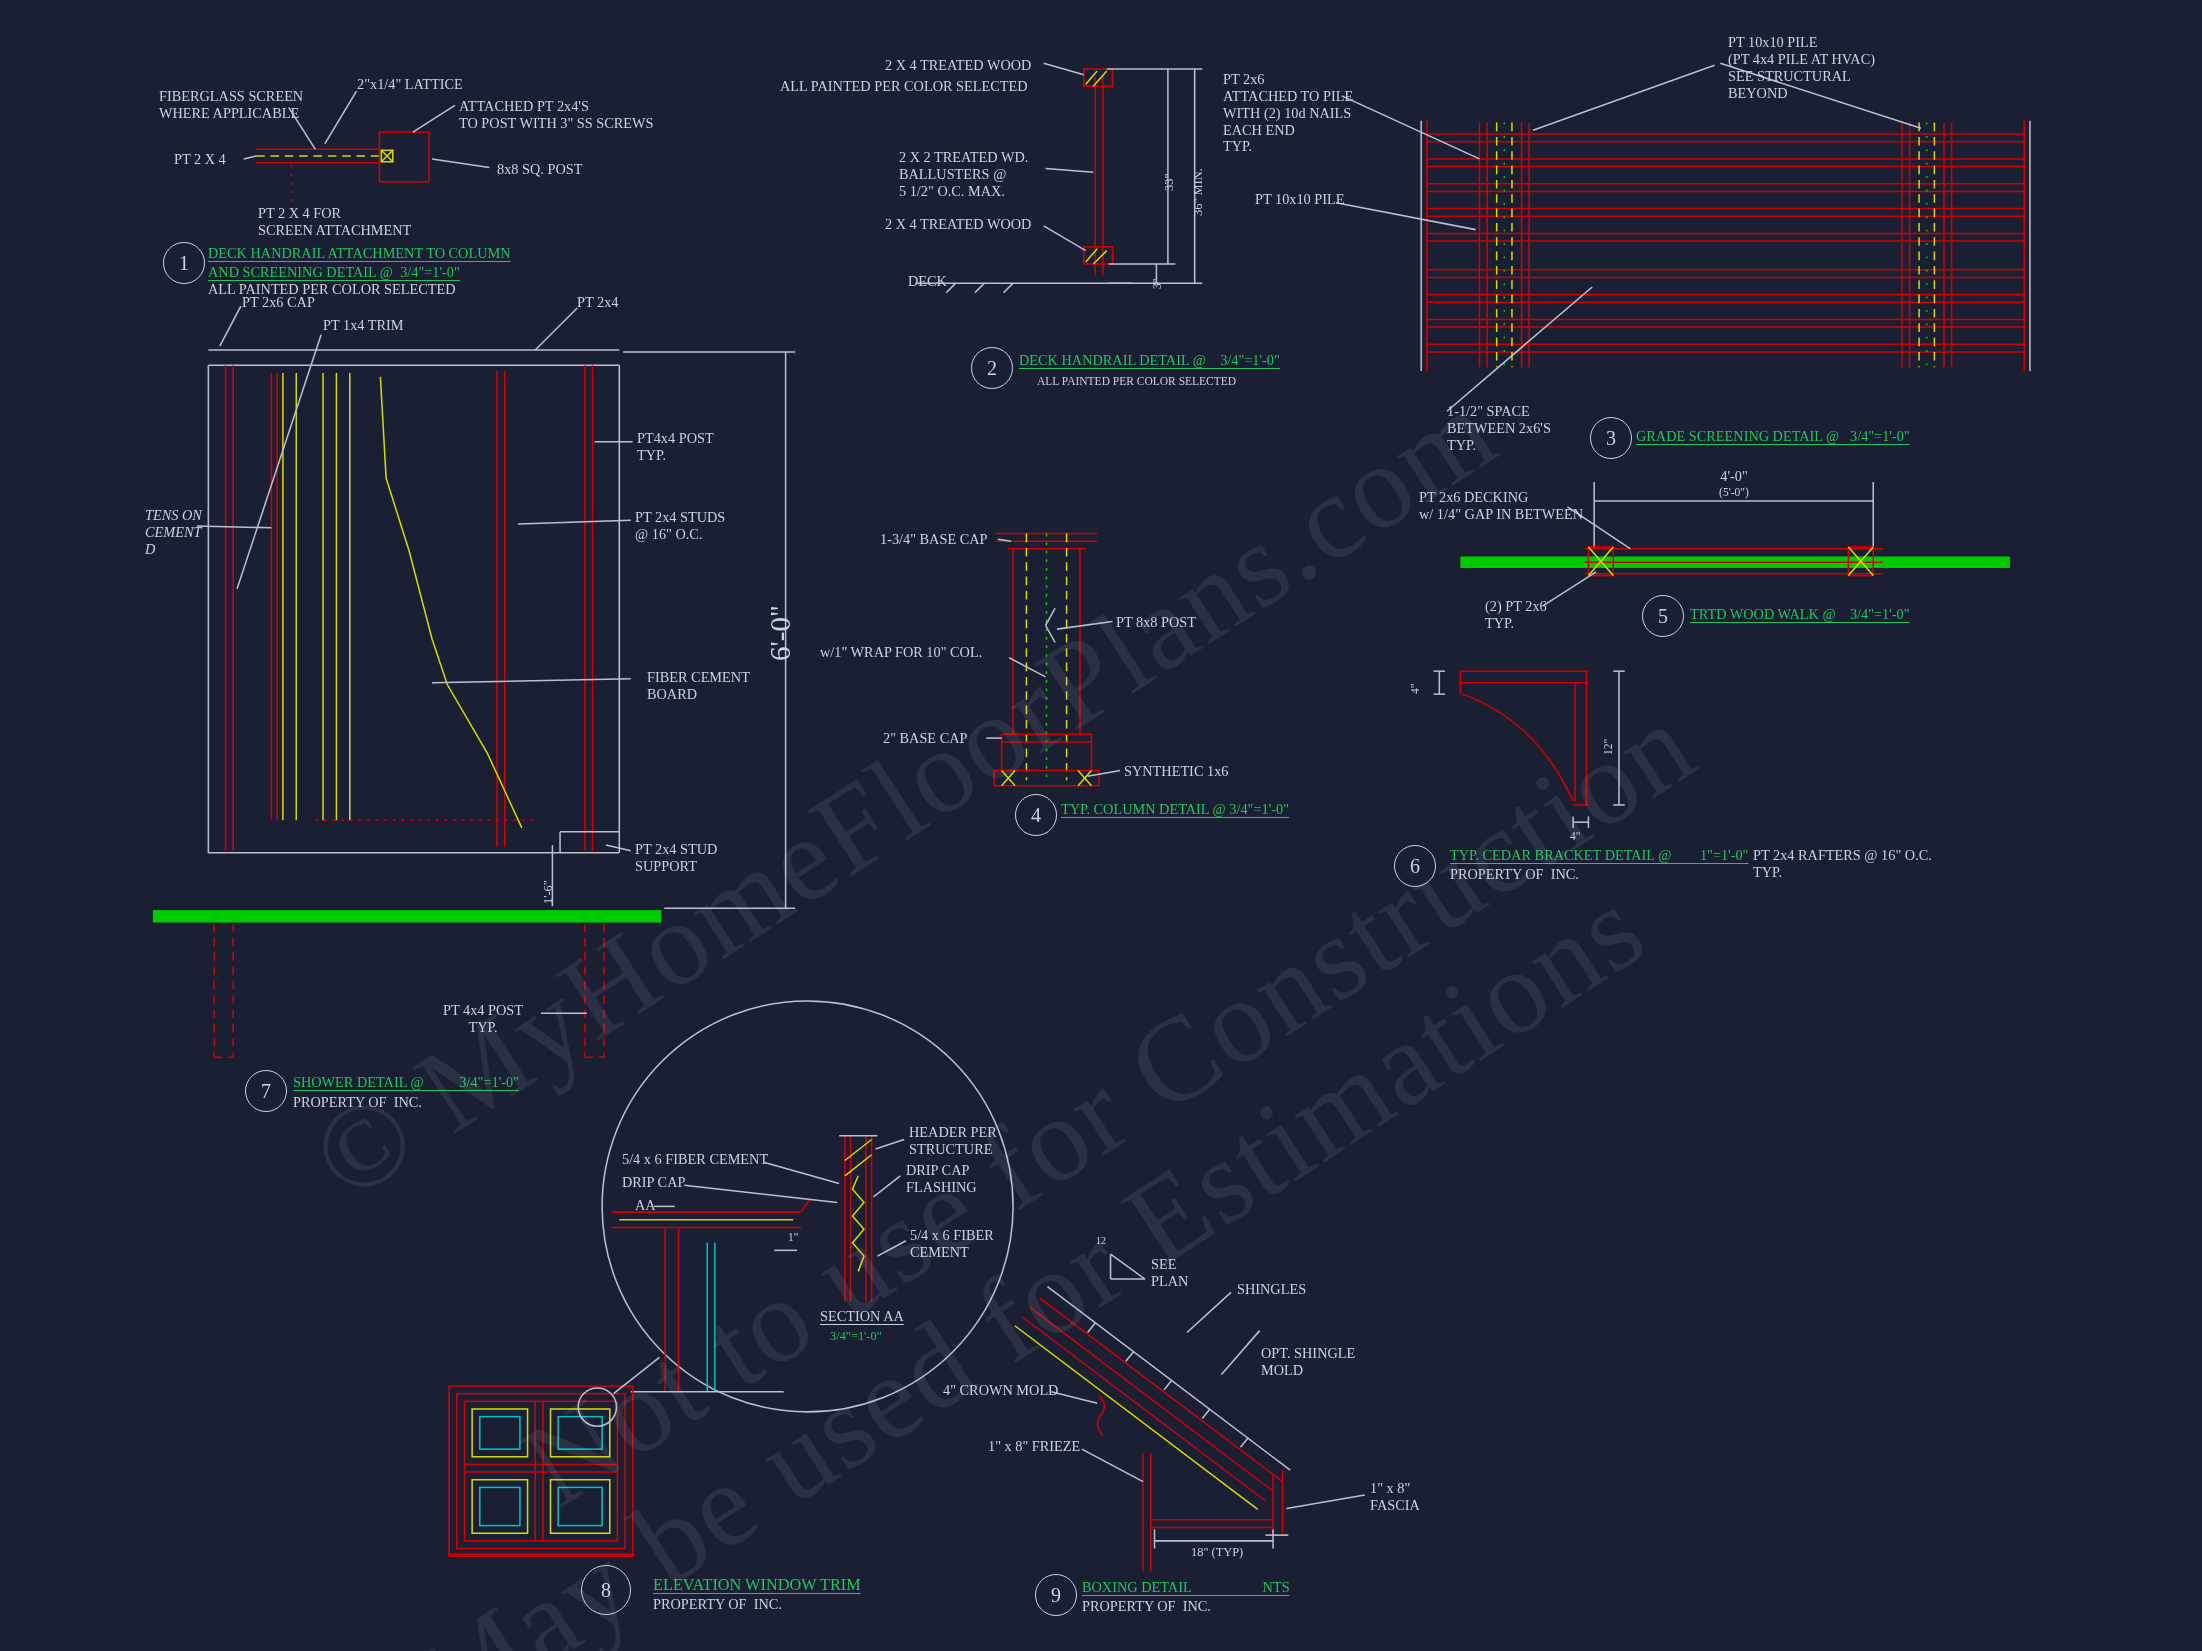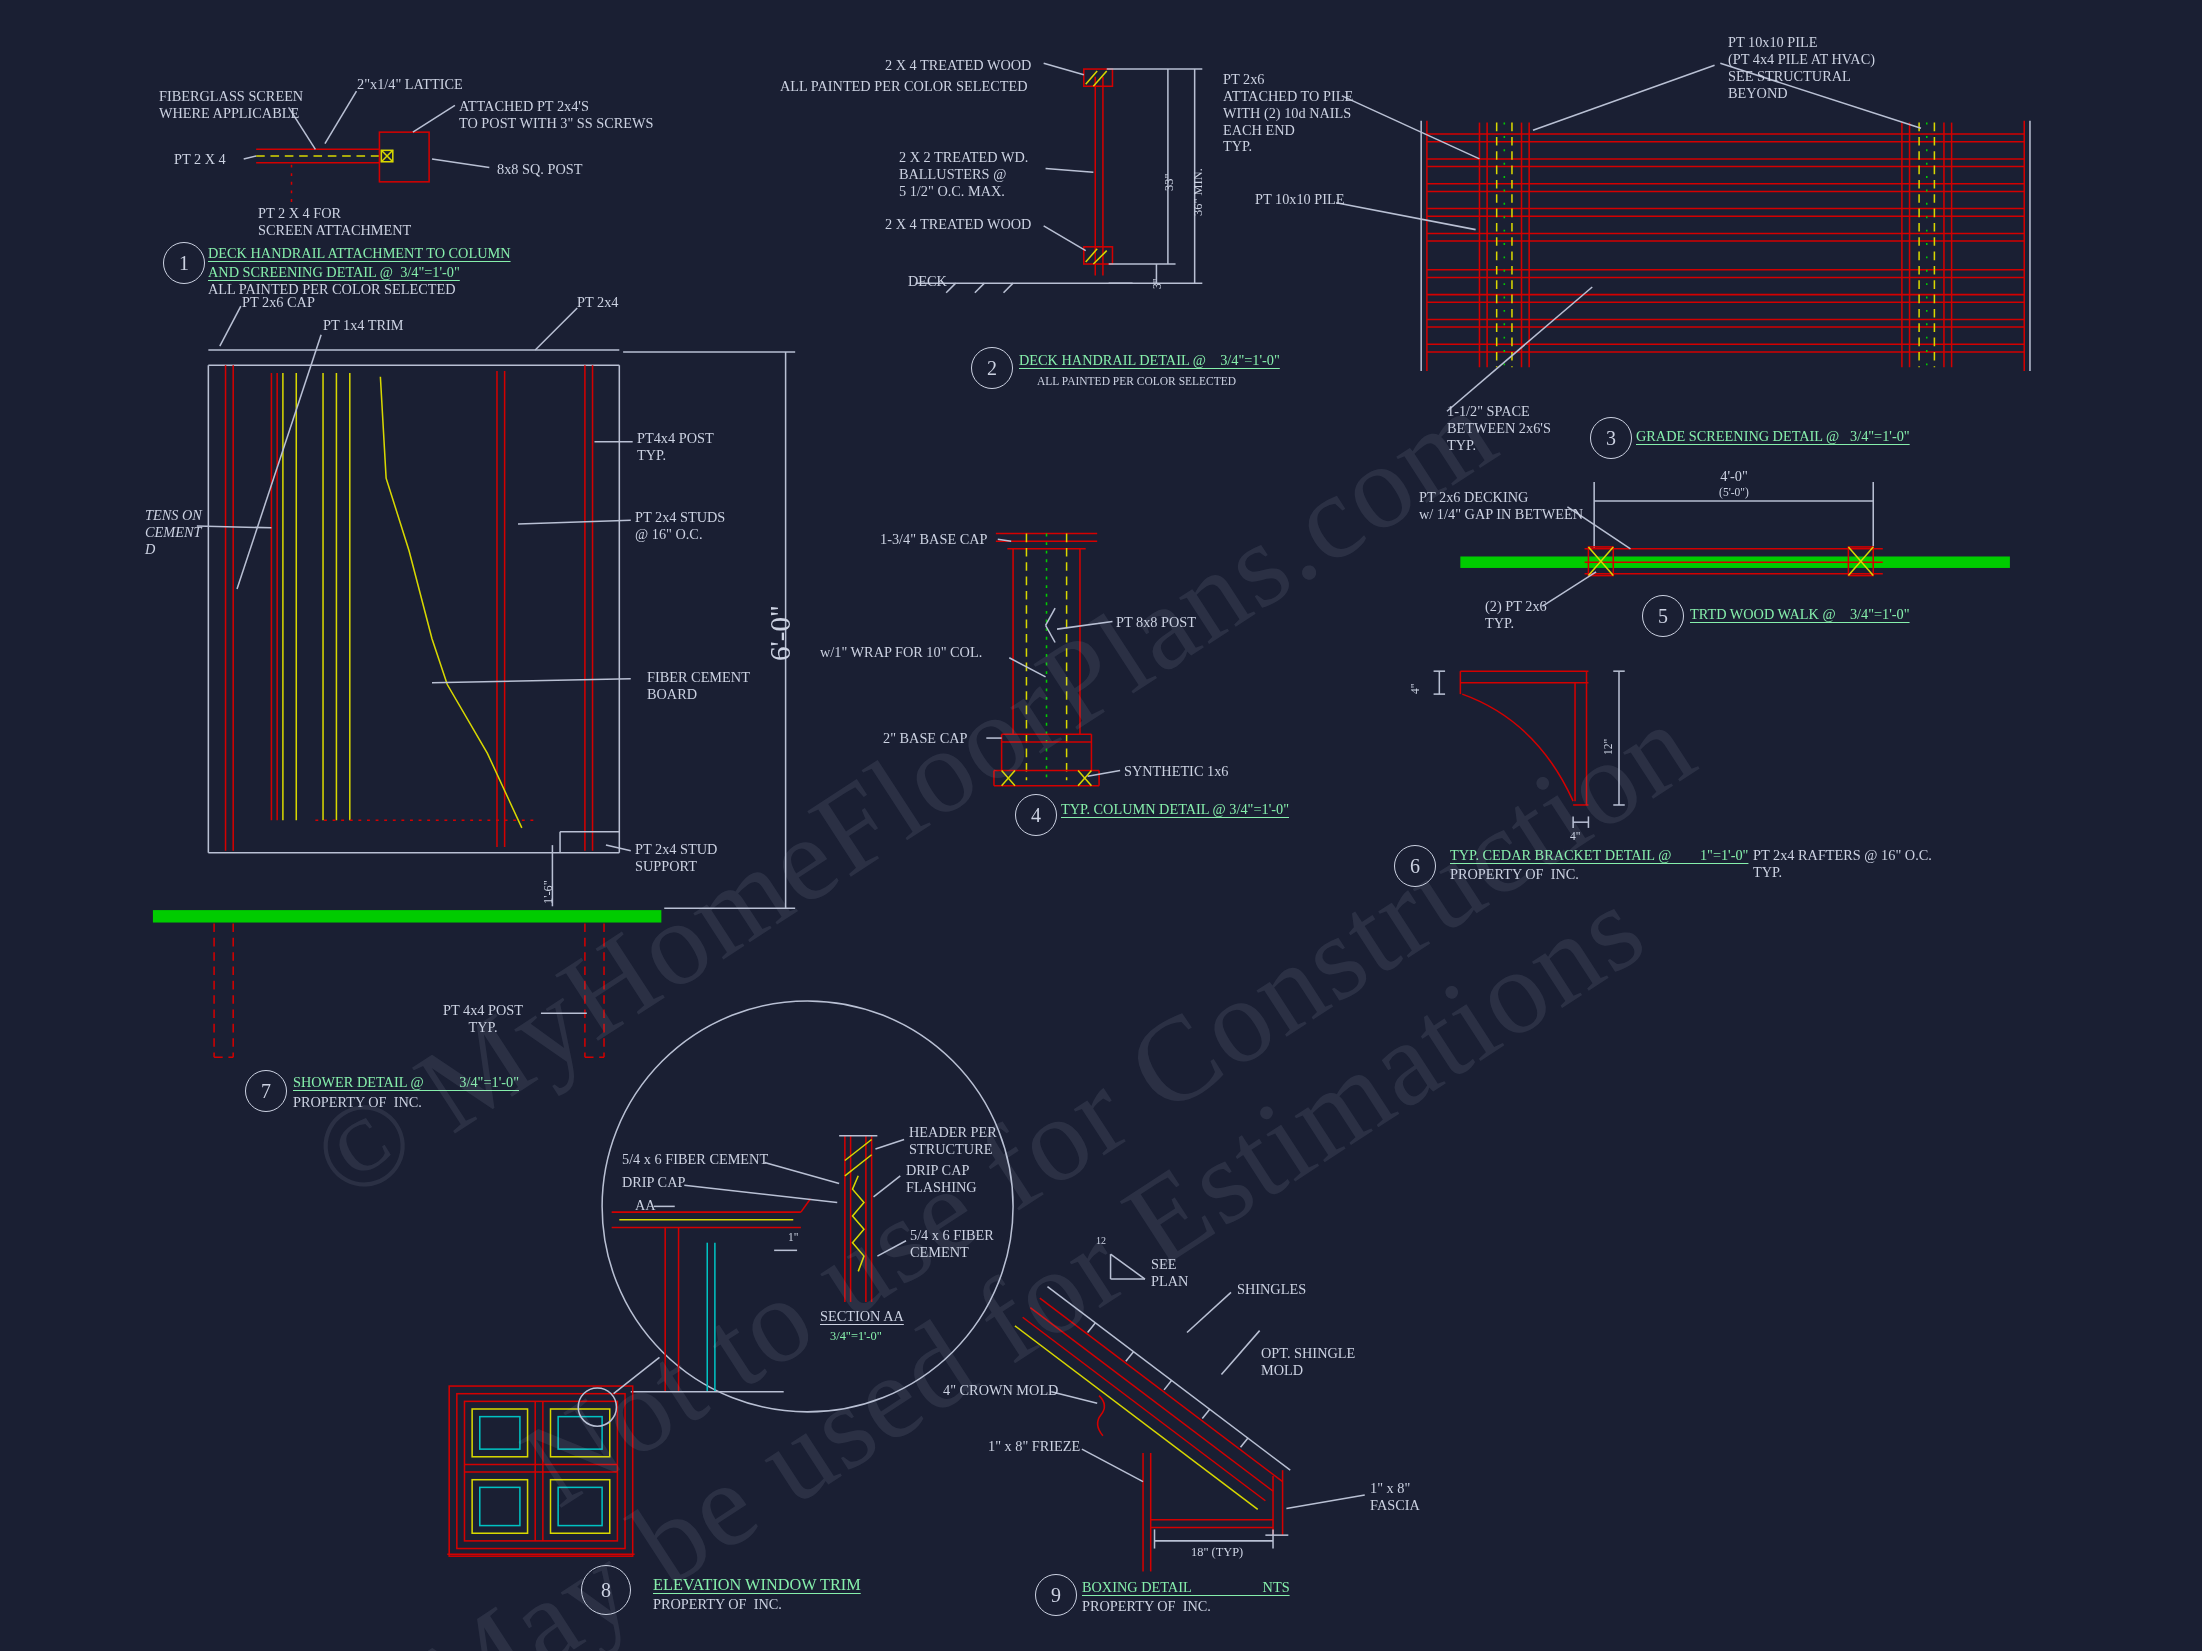--- a/index.html
+++ b/index.html
@@ -5,21 +5,21 @@
   html,body{margin:0;padding:0;background:#0e1220;}
   .sheet{position:relative;width:2202px;height:1652px;background:#1a1f33;overflow:hidden;
          font-family:"Liberation Serif",serif;}
   .sheet svg{position:absolute;left:0;top:0;}
   .sheet svg line,.sheet svg path,.sheet svg rect,.sheet svg circle,.sheet svg polyline{fill:none;stroke-width:1.6;}
   .r{stroke:#d40000}.y{stroke:#d8d800}.c{stroke:#00c2c2}.w{stroke:#b9c0d4}.g{stroke:#00cc00}
   .th{stroke-width:2.6}.hh{stroke-width:1}
   .dash{stroke-dasharray:9 6}.dash2{stroke-dasharray:3 6}.dot{stroke-dasharray:2 12;stroke-width:3}
   .gf{fill:#00cc00 !important;stroke:none}
   .lbl{position:absolute;color:#ccd2e2;font-size:14.3px;line-height:1.18;white-space:pre-wrap;}
-  .lbl.red{color:#86efac;}
+  .lbl.red{color:#22c55e;}
   .lbl.ul{text-decoration:underline;text-underline-offset:2.9px;}
   .bubble{position:absolute;border:1.9px solid #ccd2e2;border-radius:50%;color:#ccd2e2;
           display:flex;align-items:center;justify-content:center;font-size:20px;}
   .wm{position:absolute;color:rgba(195,203,225,0.10);white-space:nowrap;
       transform-origin:left bottom;letter-spacing:1.9px;pointer-events:none;}
 </style>
 </head>
 <body>
 
 <div class="sheet">

